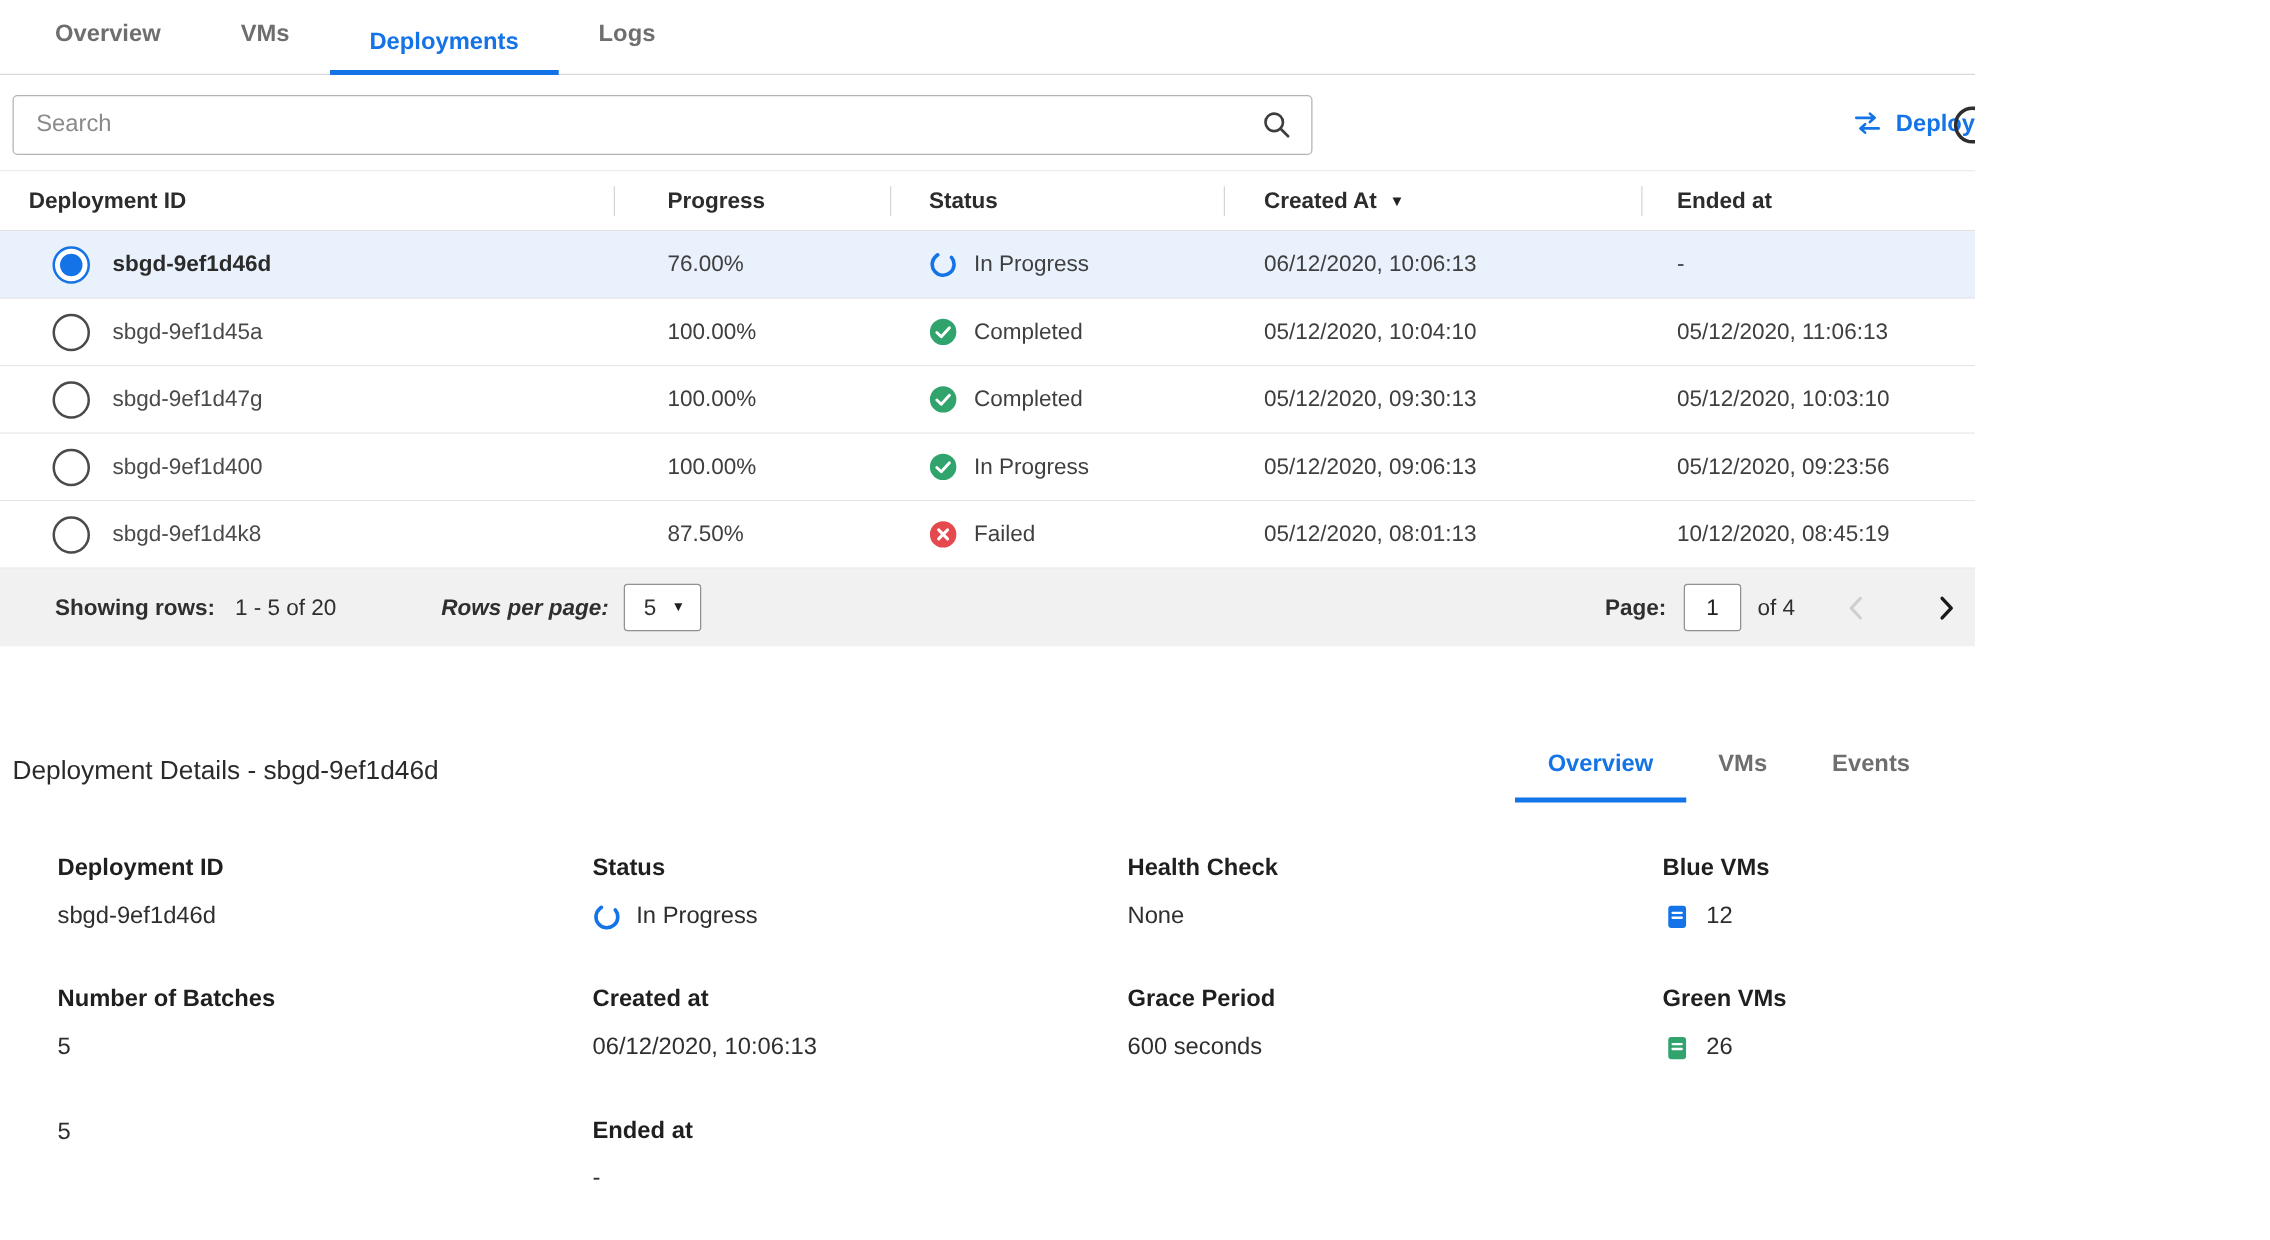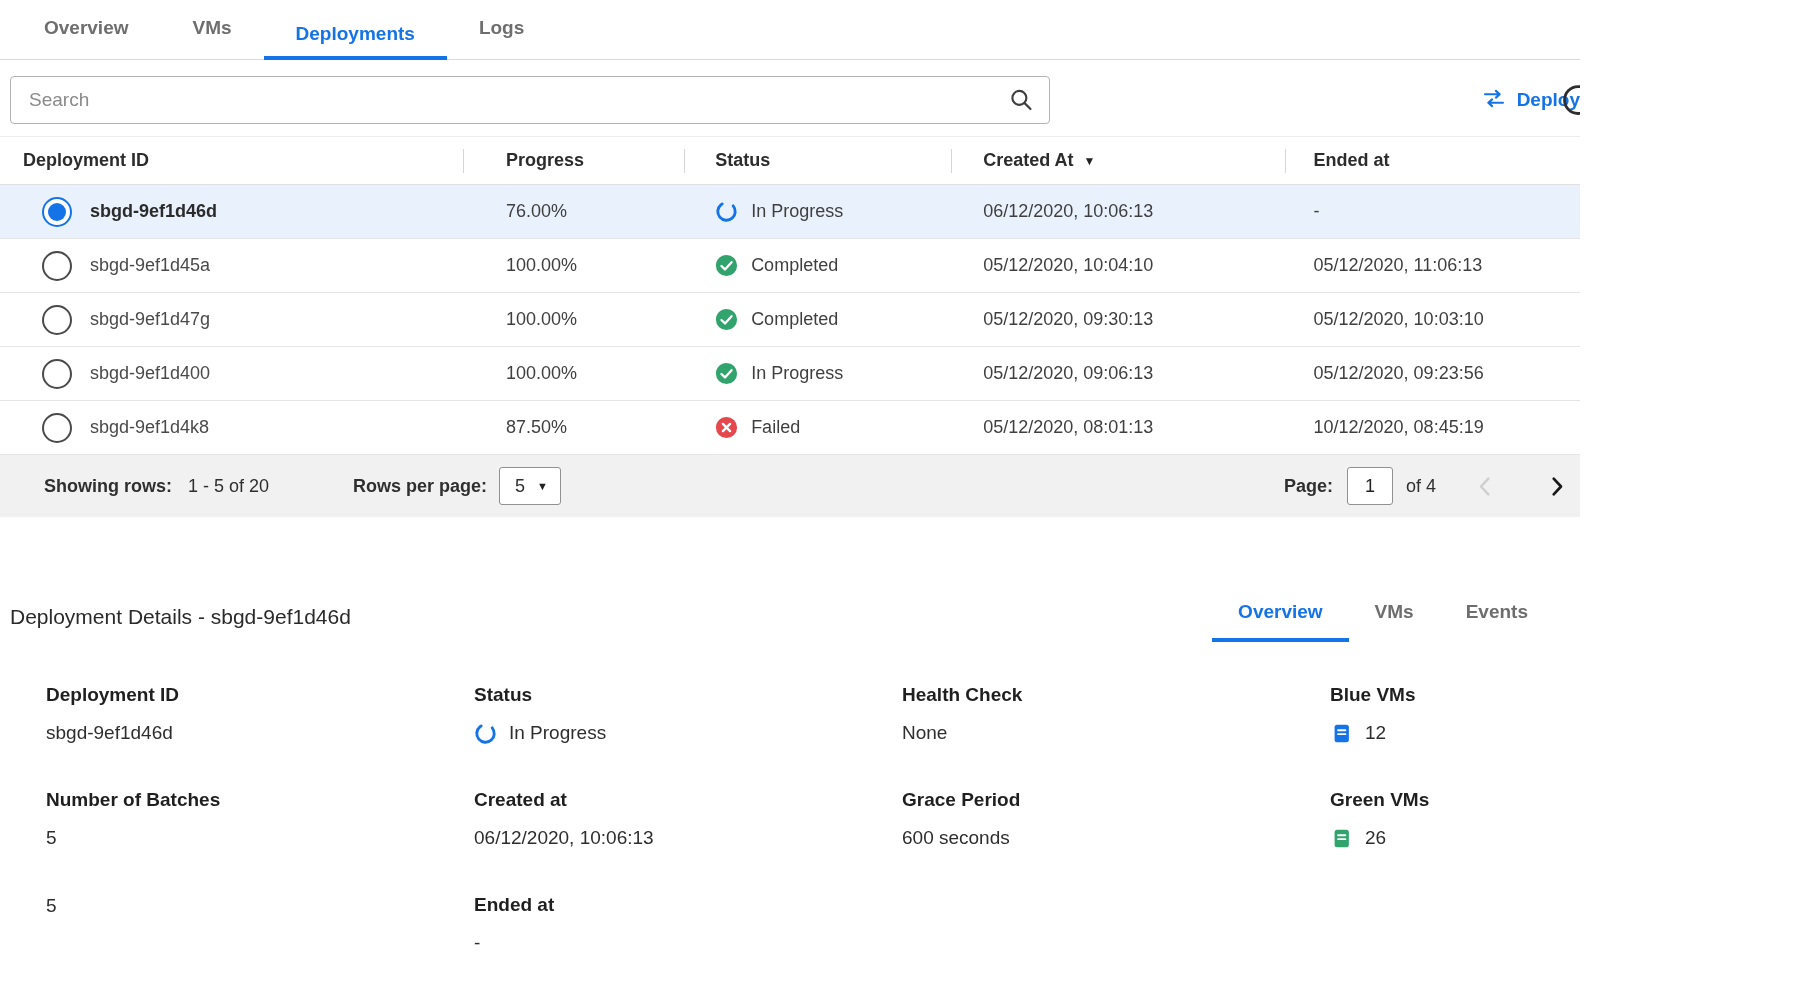--- a/index.html
+++ b/index.html
@@ -26,21 +26,21 @@
   .deploy-icon { width:26px; height:19px; display:inline-flex; }
   .edge-icon { position:absolute; right:-15px; top:50%; transform:translateY(-50%); width:34px; height:34px; display:inline-flex; }
 
   
   .table { margin-top:8px; border-top:1px solid #ececec; }
   .thead { display:flex; align-items:center; height:48px; border-bottom:1px solid #e0e0e0; }
   .hcell { position:relative; font-weight:700; font-size:18px; color:#2c2c2c; display:flex; align-items:center; height:100%; }
   .hcell + .hcell::before { content:''; position:absolute; left:0; top:50%; transform:translateY(-50%);
                             width:1px; height:24px; background:#d5d5d5; }
   .c-id      { width:29.3%; padding-left:23px; }
-  .c-progress{ width:14.0%; padding-left:43px; }
+  .c-progress{ width:14.0%; padding-left:43px;margin-left:28px; }
   .c-status  { width:16.9%; padding-left:31px; }
   .c-created { width:21.1%; padding-left:32px; }
   .c-ended   { flex:1;      padding-left:29px; }
   .sort-caret { font-size:12px; margin-left:10px; color:#222; }
 
   .trow { display:flex; align-items:center; height:54px; border-bottom:1px solid #e5e5e5; font-size:18px; color:#3f3f3f; background:#fff; }
   .trow.selected { background:#e9f1fc; }
   .trow .c-id { display:flex; align-items:center; gap:18px; padding-left:42px; }
   .id-text { color:#4a4a4a; }
   .trow.selected .id-text { font-weight:700; color:#2b2b2b; }
@@ -48,21 +48,21 @@
   .trow.selected .radio { border-color:#1473e6; }
   .trow.selected .radio::after { content:''; position:absolute; inset:4px; background:#1473e6; border-radius:50%; }
   .trow .c-status { display:flex; align-items:center; gap:13px; }
   .sicon { width:23px; height:23px; flex:none; display:inline-flex; }
   .sicon svg, .dicon svg, .search-icon svg, .deploy-icon svg, .edge-icon svg, .chev svg { width:100%; height:100%; }
 
   
   .tfoot { display:flex; align-items:center; height:62px; background:#f1f1f1; font-size:18px; color:#2f2f2f; padding:0 10px 0 44px; }
   .bold { font-weight:700; }
   .ft-showing-value { margin-left:16px; }
-  .ft-rpp-label { margin-left:84px; }
+  .ft-rpp-label { margin-left:84px;font-style:italic; }
   .rpp-select { display:inline-flex; align-items:center; gap:12px; background:#fff; border:1px solid #919191; border-radius:3px;
                 height:38px; padding:0 12px 0 15px; margin-left:12px; cursor:pointer; }
   .caret { font-size:11px; color:#222; }
   .ft-spacer { flex:1; }
   .page-input { width:46px; height:38px; border:1px solid #919191; border-radius:3px; text-align:center;
                 font-size:18px; font-family:inherit; background:#fff; color:#222; margin-left:14px; outline:none; }
   .ft-page-total { margin-left:13px; }
   .chev { width:27px; height:27px; display:inline-flex; cursor:pointer; }
   .chev.prev { margin-left:36px; }
   .chev.next { margin-left:44px; }

